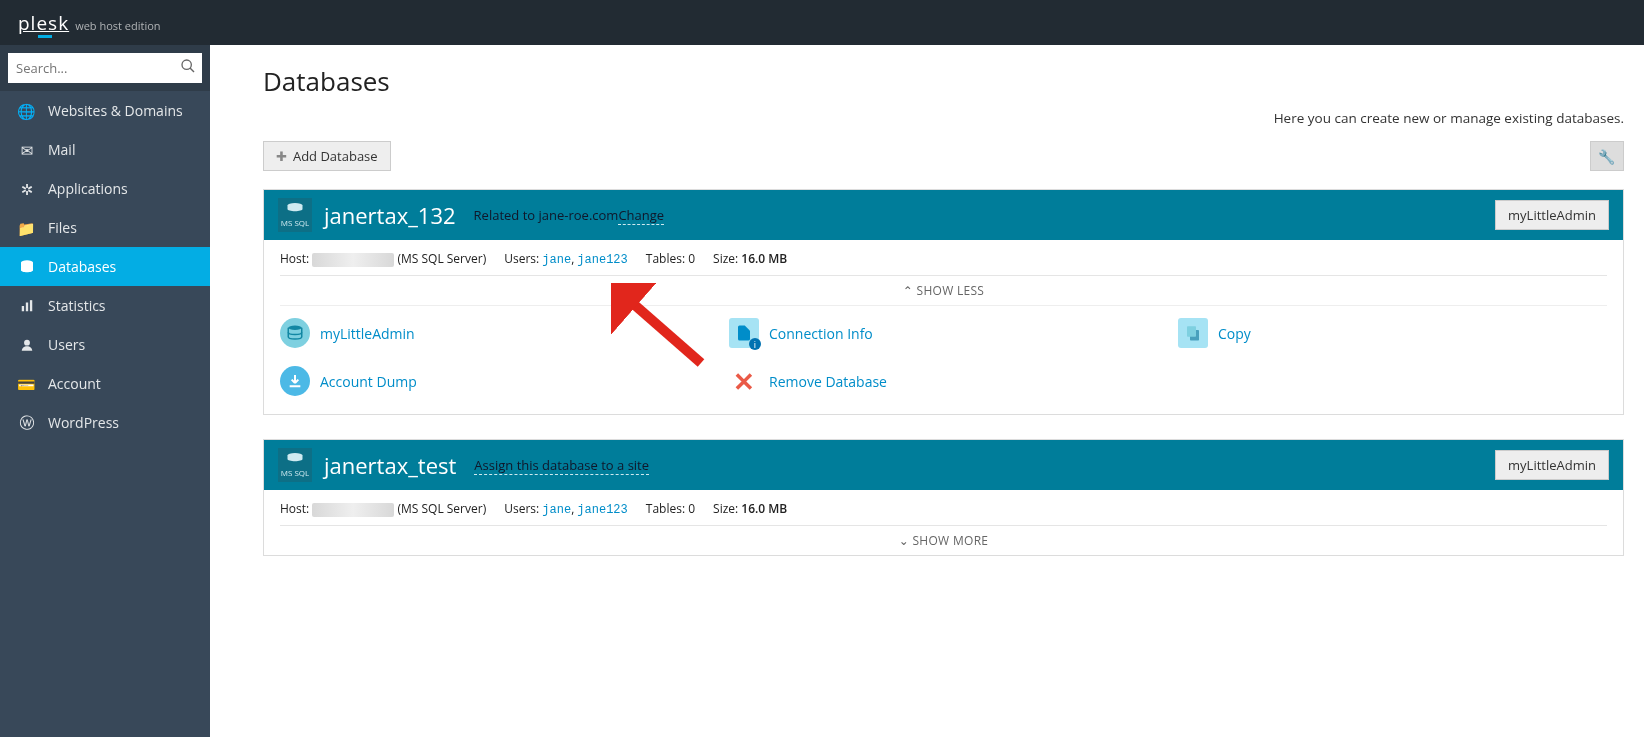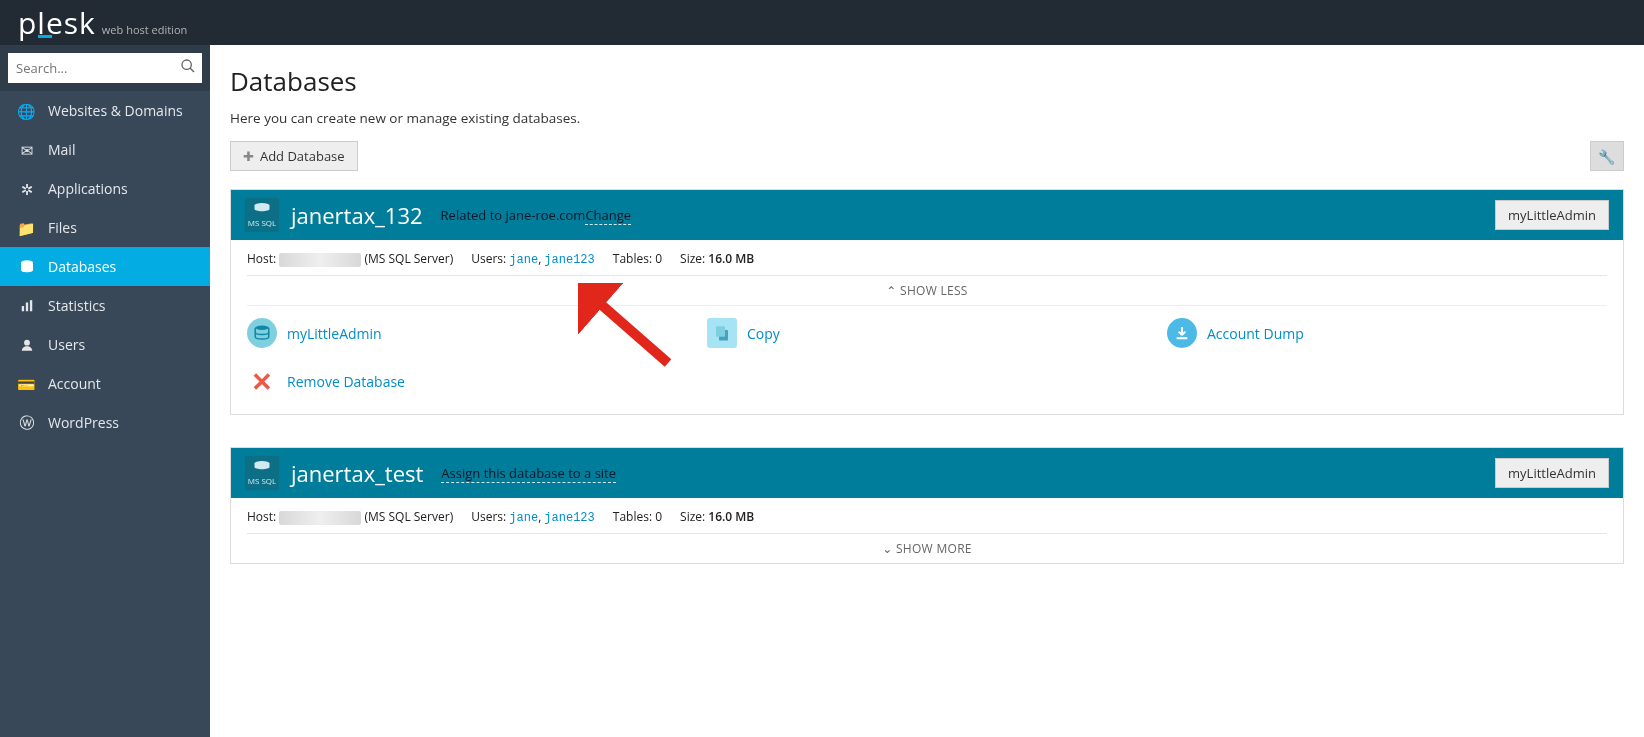--- a/index.html
+++ b/index.html
@@ -1,39 +1,39 @@
 <!DOCTYPE html>
 <html><head>
 <meta charset="utf-8">
 <style>
 *{box-sizing:border-box;margin:0;padding:0;font-family:'Open Sans',Helvetica,Arial,sans-serif;}
 body{background:#fff;color:#222;font-size:14px;}
 a{text-decoration:none;font-family:Liberation Mono, monospace;}
 .top-bar{height:45px;background:#222b33;display:flex;align-items:center;padding:0 18px;}
 .brand{display:flex;align-items:baseline;color:#fff;}
-.brand-name{font-size:30px;font-weight:400;letter-spacing:1px;}
+.brand-name{font-size:19px;font-weight:400;letter-spacing:1px;text-decoration:underline;}
 .brand-sub{font-size:11px;color:#b0b3b5;margin-left:6px;}
 .brand-underline{width:14px;height:3px;background:#03ade4;position:absolute;top:35px;left:38px;}
-.layout{display:flex;}
+.layout{display:flex;gap:33px;}
 .sidebar{width:210px;background:#384859;min-height:692px;color:#c8cdd2;}
 .search-wrap{padding:8px;background:#2f3c49;}
 .search-box{display:flex;align-items:center;background:#fff;height:30px;padding:0 8px;}
 .search-box input{border:0;outline:0;flex:1;font-size:13px;color:#222;}
 .search-box .mag{color:#666;}
 .nav-item{display:flex;align-items:center;height:39px;padding:0 18px;cursor:pointer;font-size:14px;color:#e4e7e9;}
 .nav-item.active{background:#03ade4;color:#fff;}
 .nav-item .ic{width:18px;display:inline-flex;justify-content:center;margin-right:12px;font-size:15px;}
 .main{flex:1;padding:18px 20px;overflow:auto;}
 .page-title{font-size:26px;font-weight:400;color:#222;margin-bottom:10px;}
-.page-desc{font-size:13.5px;color:#333;margin-bottom:14px;}
+.page-desc{font-size:13.5px;color:#333;margin-bottom:14px;text-align:right;}
 .toolbar-row{display:flex;justify-content:space-between;margin-bottom:18px;}
 .btn{background:#eee;border:1px solid #ccc;padding:5px 12px;font-size:13px;color:#333;display:inline-flex;align-items:center;cursor:pointer;}
 .btn .plus{margin-right:6px;color:#888;}
 .gear-btn{width:34px;height:30px;background:#ddd;border:1px solid #ccc;display:flex;align-items:center;justify-content:center;color:#777;cursor:pointer;}
-.card{border:1px solid #dcdcdc;margin-bottom:32px;}
+.card{border:1px solid #dcdcdc;margin-bottom:24px;}
 .card-head{background:#007d9a;color:#fff;display:flex;align-items:center;padding:8px 14px;min-height:42px;}
 .db-icon{width:34px;height:34px;background:#0d6f86;display:flex;flex-direction:column;align-items:center;justify-content:center;margin-right:12px;color:#cfeaf0;font-size:8px;}
 .db-name{font-size:22px;font-weight:400;margin-right:18px;}
 .head-sub{font-size:13px;color:#0f172a;}
 .head-sub .link-u{border-bottom:1px dashed #cfeaf0;cursor:pointer;}
 .head-sub .assign{border-bottom:1px dashed #cfeaf0;cursor:pointer;}
 .spacer{flex:1;}
 .card-body{padding:10px 16px 0;}
 .info-row{font-size:12px;color:#222;display:flex;flex-wrap:wrap;gap:18px;padding-bottom:8px;}
 .info-row b{font-weight:600;}
@@ -182,20 +182,28 @@
               <div class="ti circle ti-db">
                 <svg width="18" height="18" viewBox="0 0 24 24" fill="currentColor">
                   <ellipse cx="12" cy="5" rx="9" ry="3"></ellipse>
                   <path d="M3 5v6c0 1.66 4 3 9 3s9-1.34 9-3V5" fill="none" stroke="currentColor" stroke-width="2"></path>
                   <path d="M3 11v6c0 1.66 4 3 9 3s9-1.34 9-3v-6" fill="none" stroke="currentColor" stroke-width="2"></path>
                 </svg>
               </div>
               <span class="lbl">myLittleAdmin</span>
             </div>
           <div class="tool">
+              <div class="ti ti-info">
+                <svg width="18" height="18" viewBox="0 0 24 24" fill="currentColor">
+                  <path d="M13 2H6a2 2 0 0 0-2 2v16a2 2 0 0 0 2 2h12a2 2 0 0 0 2-2V9l-7-7z"></path>
+                </svg>
+              </div>
+              <span class="lbl">Connection Info</span>
+            </div>
+          <div class="tool">
               <div class="ti ti-copy">
                 <svg width="18" height="18" viewBox="0 0 24 24" fill="currentColor">
                   <rect x="8" y="8" width="12" height="14" rx="1"></rect>
                   <rect x="4" y="3" width="12" height="14" rx="1" fill="#7ed0e0"></rect>
                 </svg>
               </div>
               <span class="lbl">Copy</span>
             </div>
           <div class="tool">
               <div class="ti circle ti-down">

